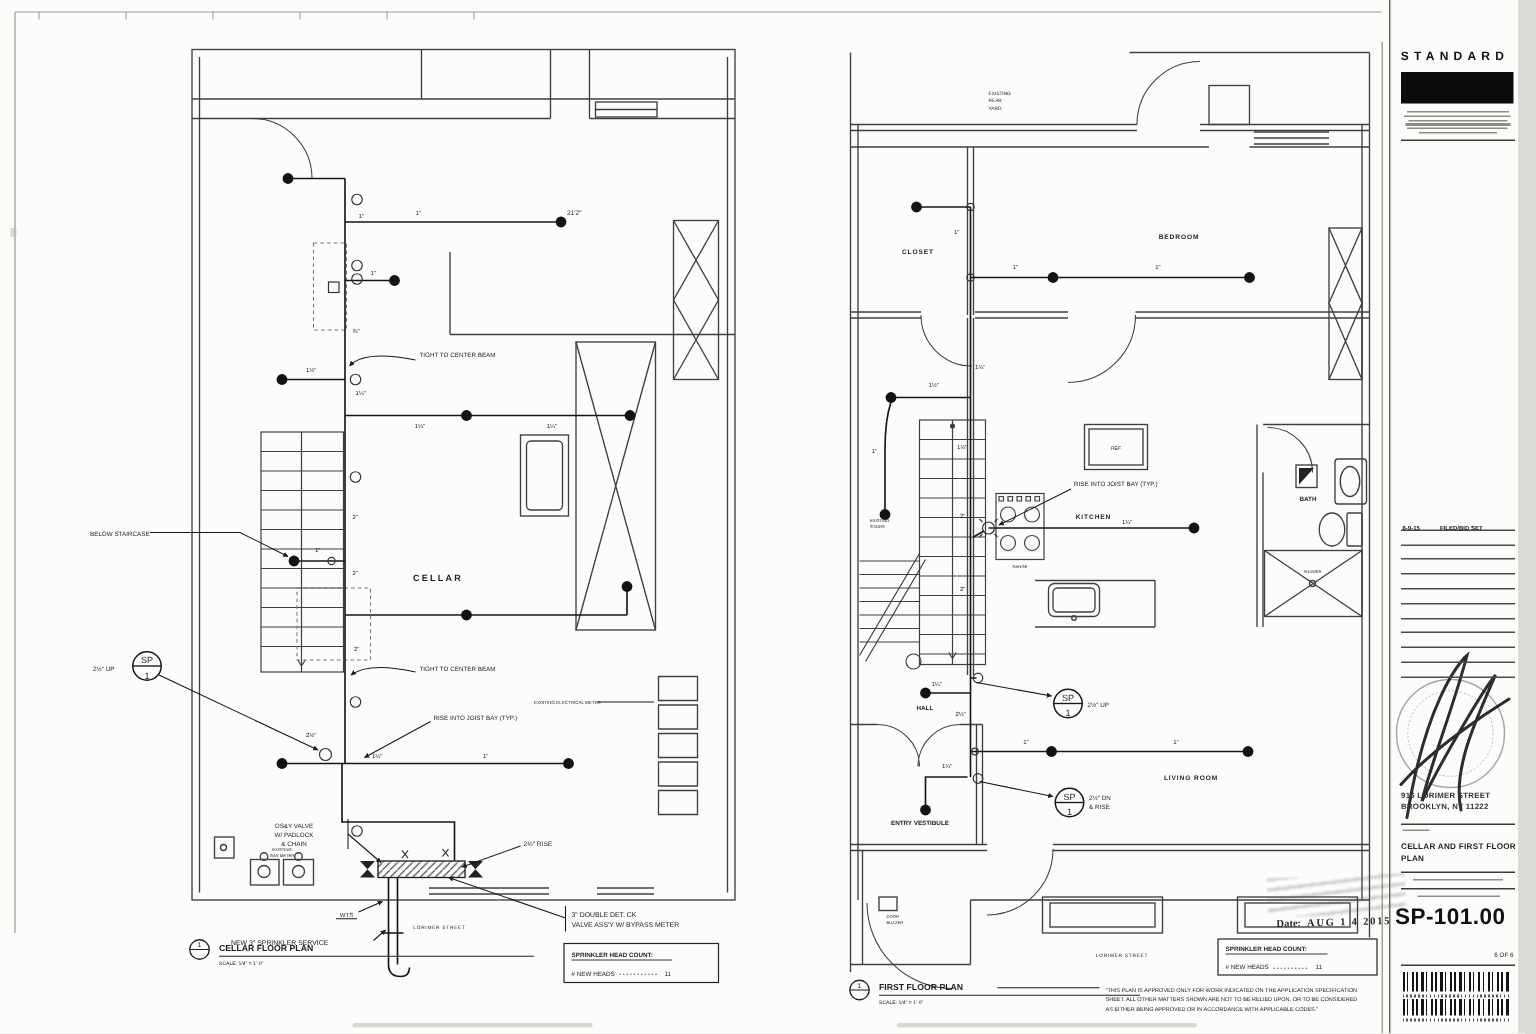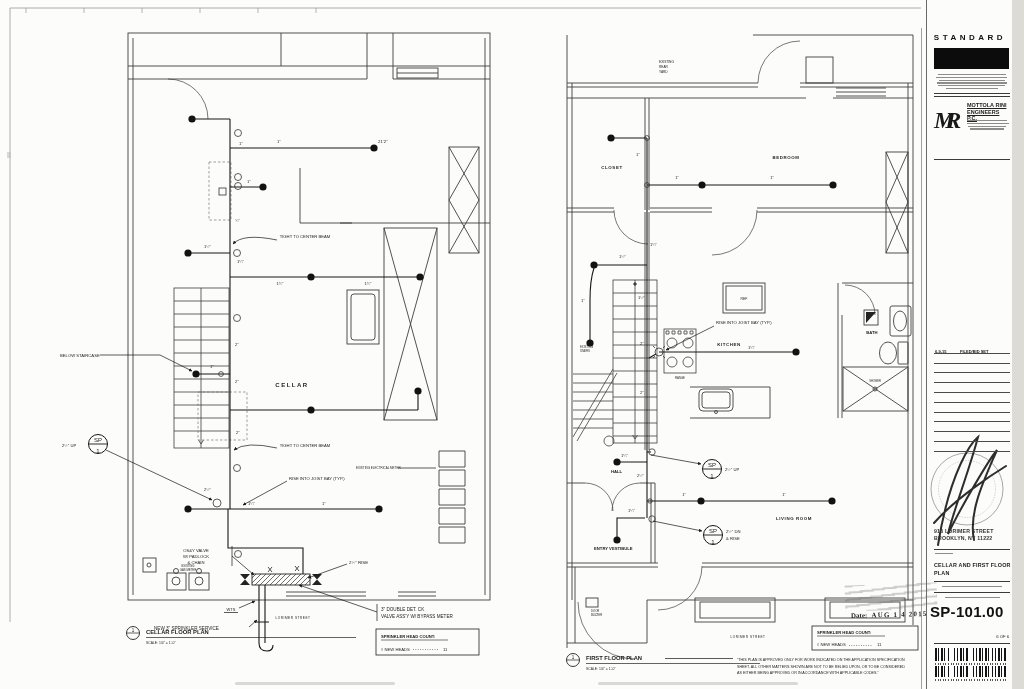--- a/index.html
+++ b/index.html
@@ -391,31 +391,20 @@
     <div class="el redact"></div>
     <div class="el micro m1">
       <i style="width:68px"></i>
         <i style="width:71px"></i>
         <i style="width:66px"></i>
       <i style="width:70px"></i>
         <i style="width:67px"></i>
         <i style="width:52px"></i>
     </div>
     <div class="el rule" style="left:7px;top:93px;width:76px"></div>
-    <div class="el firm">
-      <span class="mr">MR</span>
-      <span class="firm1">MOTTOLA RINI</span>
-      <span class="firm2">ENGINEERS P.C.</span>
-      <span class="el micro m2">
-        <i style="width:40px"></i>
-          <i style="width:42px"></i>
-          <i style="width:38px"></i>
-          <i style="width:34px"></i>
-      </span>
-    </div>
     <div class="el revs">
       <span class="rev-date">6-9-15</span>
       <span class="rev-desc">FILED/BID SET</span>
       <i></i>
         <i></i>
         <i></i>
         <i></i>
         <i></i>
         <i></i>
         <i></i>

